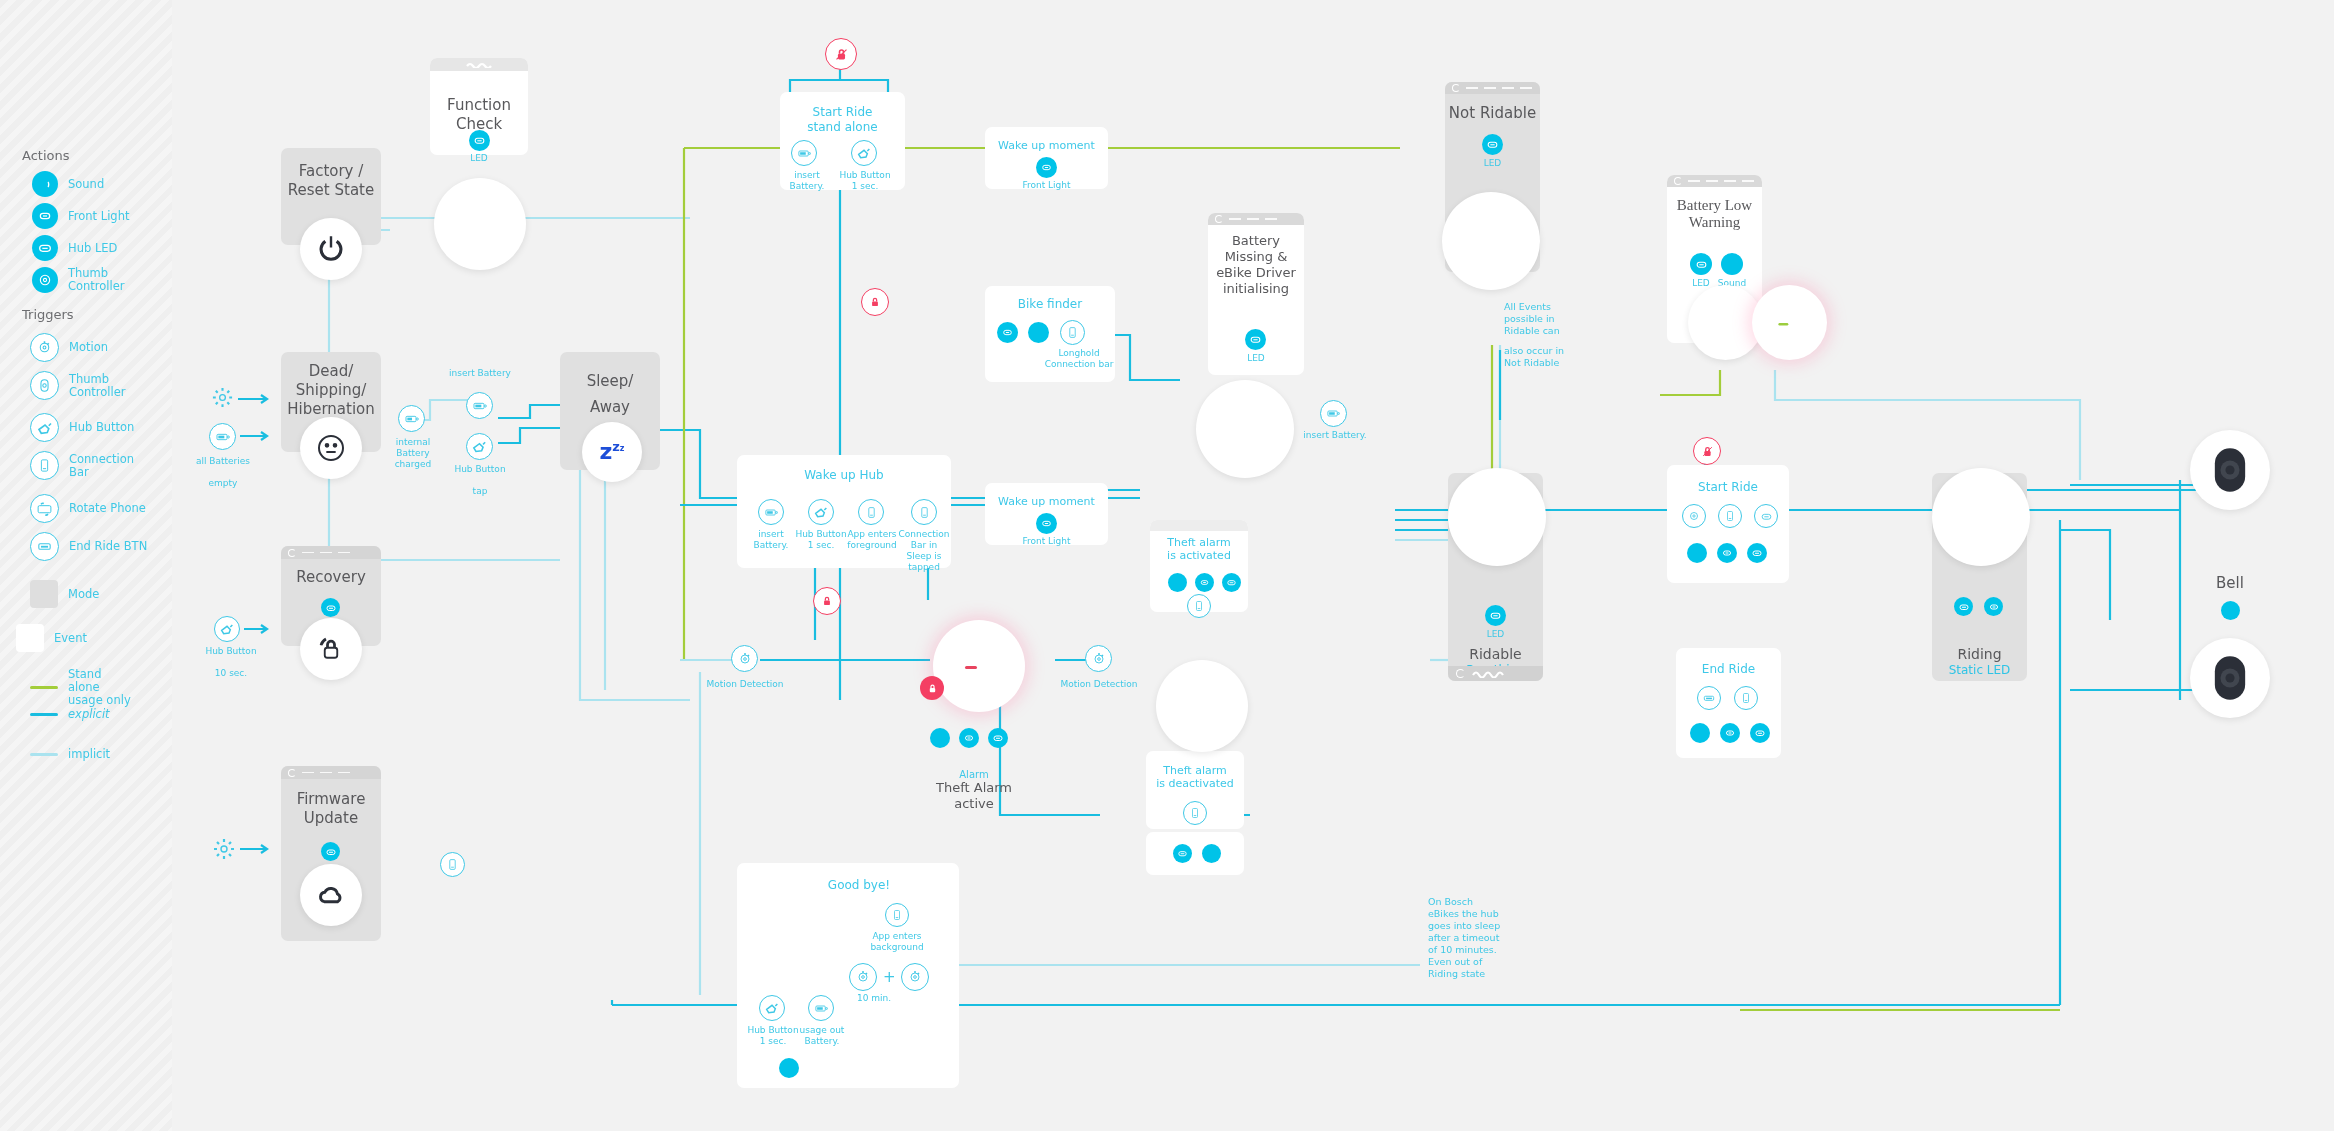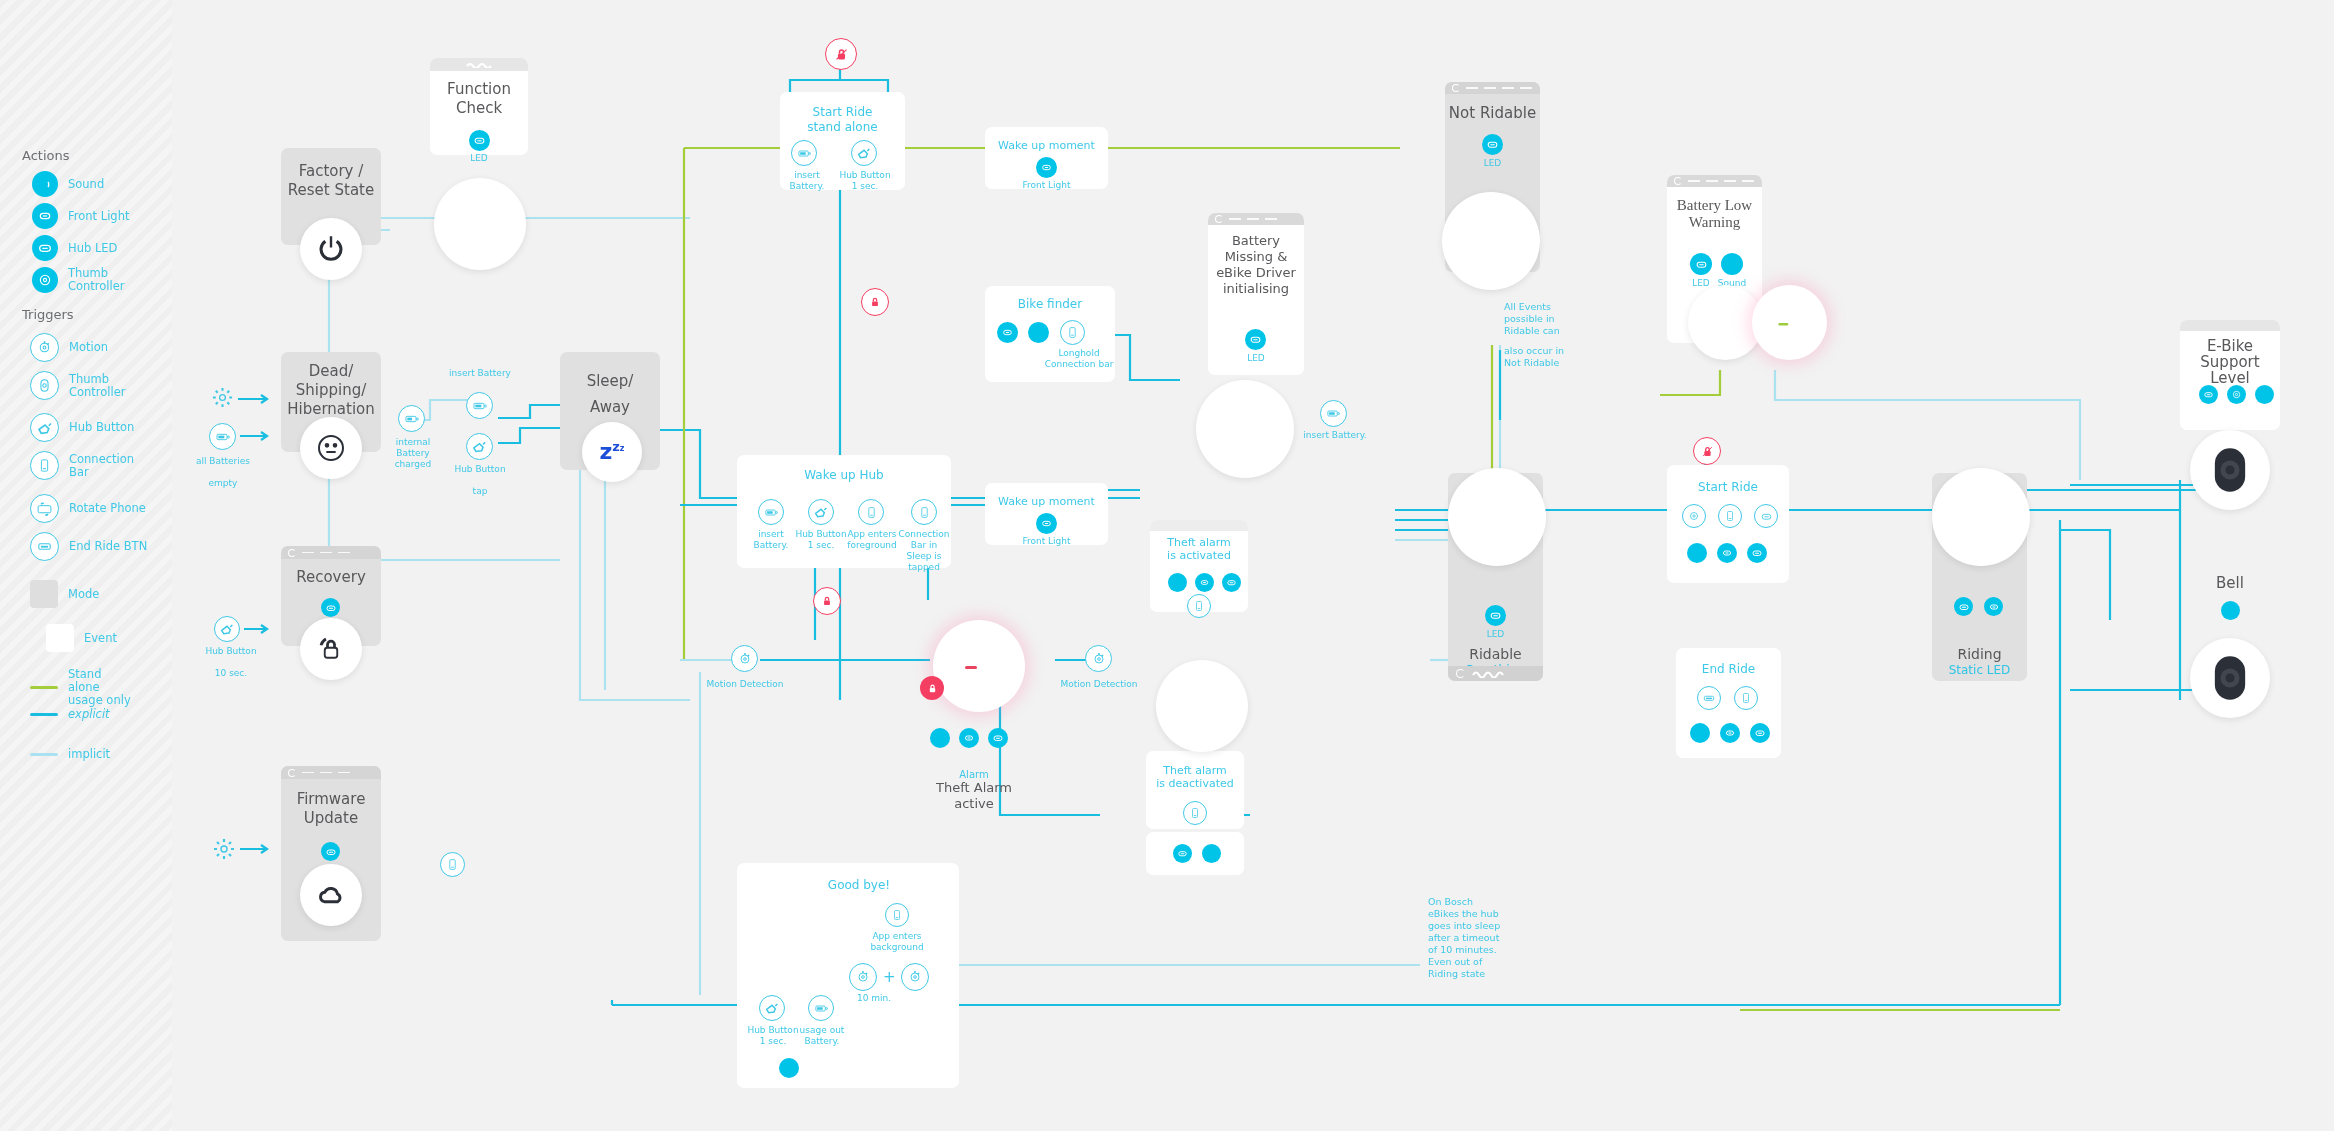--- a/index.html
+++ b/index.html
@@ -278,21 +278,21 @@
           <rect x="7" y="11" width="10" height="2.6" fill="#3fc8e6" stroke="none"></rect>
         </svg>
     </div>
     <div class="lg-txt">End Ride BTN</div>
   </div>
 
   <div class="lg-row" style="left:30px;top:580px;">
     <div class="swatch" style="background:#dedede;"></div>
     <div class="lg-txt">Mode</div>
   </div>
-  <div class="lg-row" style="left:46px;top:624px;">
+  <div class="lg-row" style="left:16px;top:624px;">
     <div class="swatch" style="background:#ffffff;"></div>
     <div class="lg-txt">Event</div>
   </div>
   <div class="lg-row" style="left:30px;top:668px;">
     <div class="linesw" style="background:#a3cd3a;"></div>
     <div class="lg-txt" style="max-width:64px;white-space:pre-line;">Stand alone usage only</div>
   </div>
   <div class="lg-row" style="left:30px;top:708px;font-style:italic;">
     <div class="linesw" style="background:#19bde0;"></div>
     <div class="lg-txt">explicit</div>
@@ -301,21 +301,21 @@
     <div class="linesw" style="background:#aae3ef;"></div>
     <div class="lg-txt">implicit</div>
   </div>
 
   <div class="card event" style="left:430px;top:58px;width:98px;height:97px;">
     <div class="striphead light" style="background:#e6e6e6;height:13px;justify-content:center;padding:0;">
       <svg width="26" height="6" viewBox="0 0 26 6">
           <path d="M1 4 q3 -4 6 0 t6 0 t6 0 t6 0" fill="none" stroke="#fff" stroke-width="1.3"></path>
         </svg>
     </div>
-    <div class="card-title" style="margin-top:22px;white-space:pre-line;">Function
+    <div class="card-title" style="margin-top:38px;white-space:pre-line;">Function
 Check</div>
     <div class="ico filled" style="width:21px;height:21px;position:absolute;left:39px;top:72px;">
       <svg width="13" height="13" viewBox="0 0 24 24" fill="none" stroke="#fff" stroke-width="1.9">
           <rect x="4" y="8" width="16" height="9" rx="4.5"></rect>
           <line x1="8" y1="12.5" x2="16" y2="12.5"></line>
         </svg>
     </div>
     <div class="icolbl" style="position:absolute;left:0;right:0;top:95px;">LED</div>
   </div>
   <div class="photo" style="left:434px;top:178px;width:92px;height:92px;">
@@ -964,44 +964,20 @@
         </div>
       <div class="ico filled" style="width:20px;height:20px;">
         <svg width="12" height="12" viewBox="0 0 24 24" fill="none" stroke="#fff" stroke-width="2">
             <rect x="4" y="8" width="16" height="9" rx="4.5"></rect>
             <line x1="8" y1="12.5" x2="16" y2="12.5"></line>
           </svg>
         </div>
     </div>
   </div>
 
-  <div class="card event" style="left:2180px;top:320px;width:100px;height:110px;">
-    <div class="striphead light" style="height:11px;background:#e6e6e6;"></div>
-    <div class="card-title" style="margin-top:18px;white-space:pre-line;line-height:16px;">E-Bike
-Support Level</div>
-    <div style="position:absolute;left:19px;top:65px;display:flex;gap:9px;">
-      <div class="ico filled" style="width:19px;height:19px;">
-        <svg width="11" height="11" viewBox="0 0 24 24" fill="none" stroke="#fff" stroke-width="2">
-            <rect x="4" y="8" width="16" height="9" rx="4.5"></rect>
-            <line x1="8" y1="12.5" x2="16" y2="12.5"></line>
-          </svg>
-        </div>
-      <div class="ico filled" style="width:19px;height:19px;">
-        <svg width="11" height="11" viewBox="0 0 24 24" fill="none" stroke="#fff" stroke-width="1.7">
-            <circle cx="12" cy="12" r="7"></circle>
-            <circle cx="12" cy="12" r="2.4"></circle>
-          </svg>
-        </div>
-      <div class="ico filled" style="width:19px;height:19px;">
-        <svg width="11" height="11" viewBox="0 0 24 24" fill="#fff">
-            <path d="M4 9v6h4l5 4V5L8 9H4z"></path>
-          </svg>
-        </div>
-    </div>
-  </div>
   <div class="photo" style="left:2190px;top:430px;width:80px;height:80px;">
     <svg width="52" height="52" viewBox="0 0 24 24">
       <rect x="5" y="2" width="14" height="20" rx="7" fill="#2b2f38"></rect>
       <circle cx="12" cy="12" r="4.4" fill="#41464f"></circle>
       <circle cx="12" cy="12" r="2.1" fill="#2b2f38"></circle>
     </svg>
   </div>
 
   <div class="card event" style="left:2180px;top:556px;width:100px;height:72px;background:transparent;">
     <div class="card-title" style="margin-top:18px;">Bell</div>

